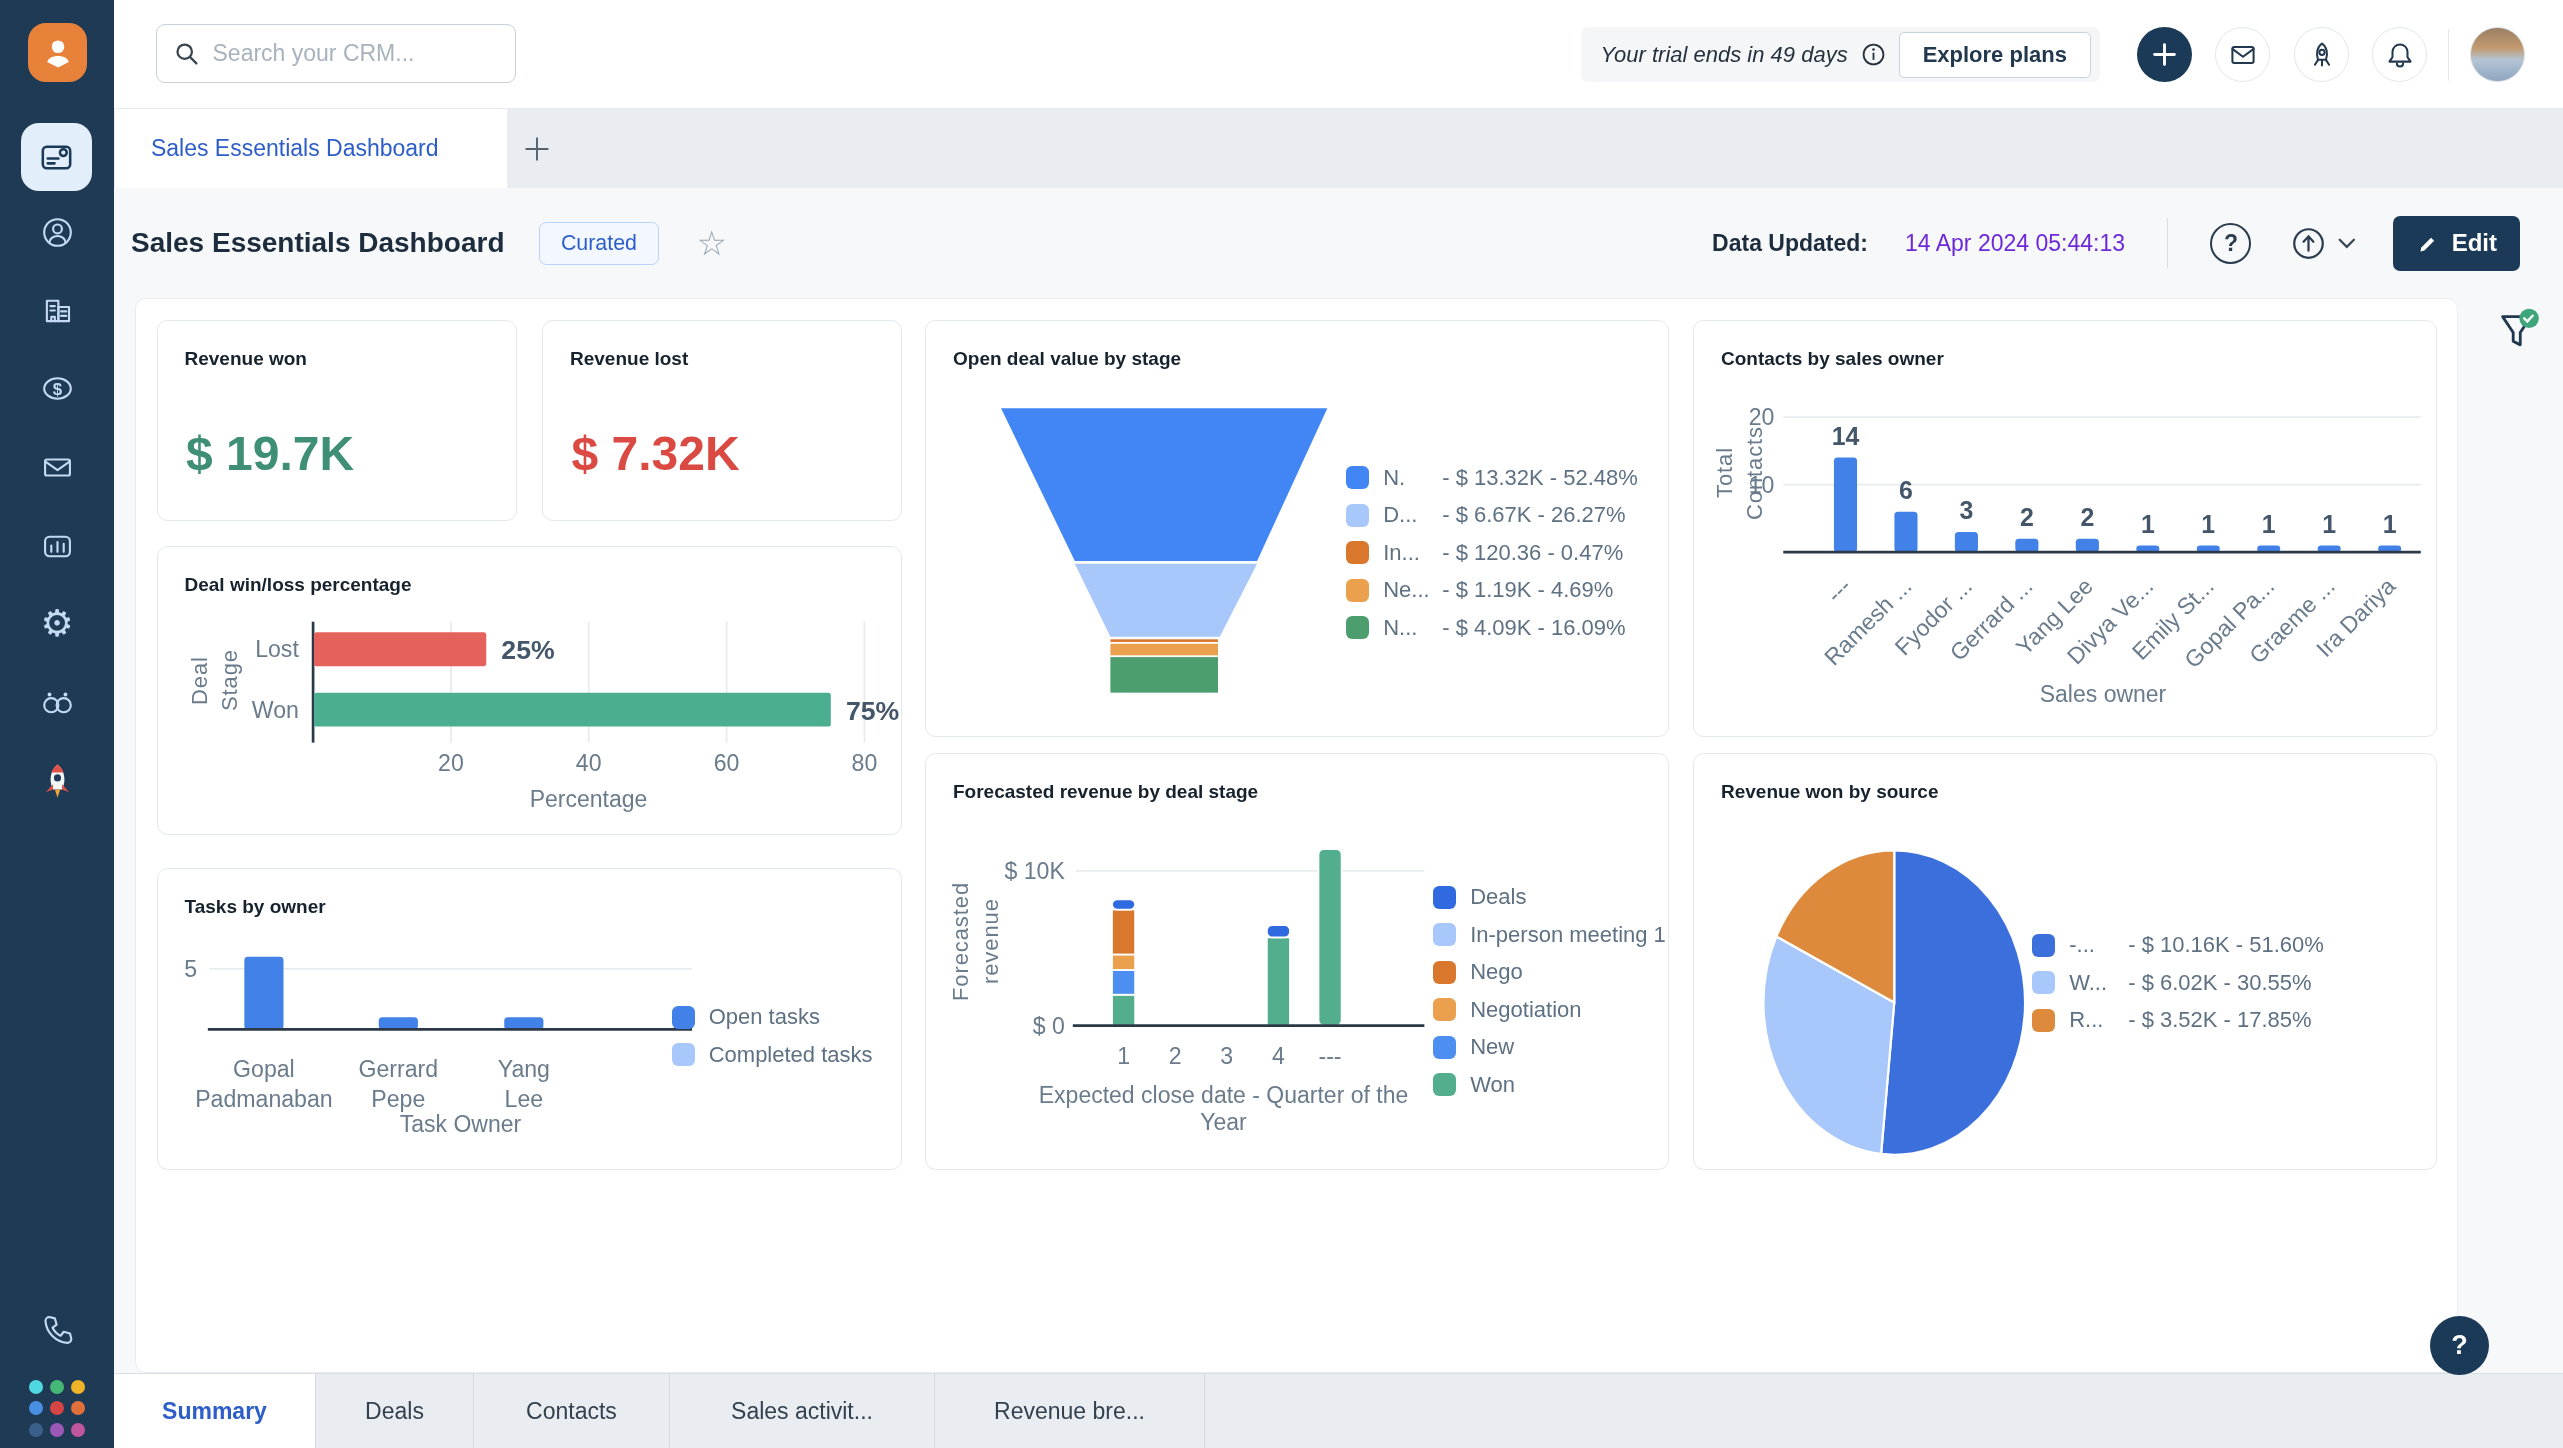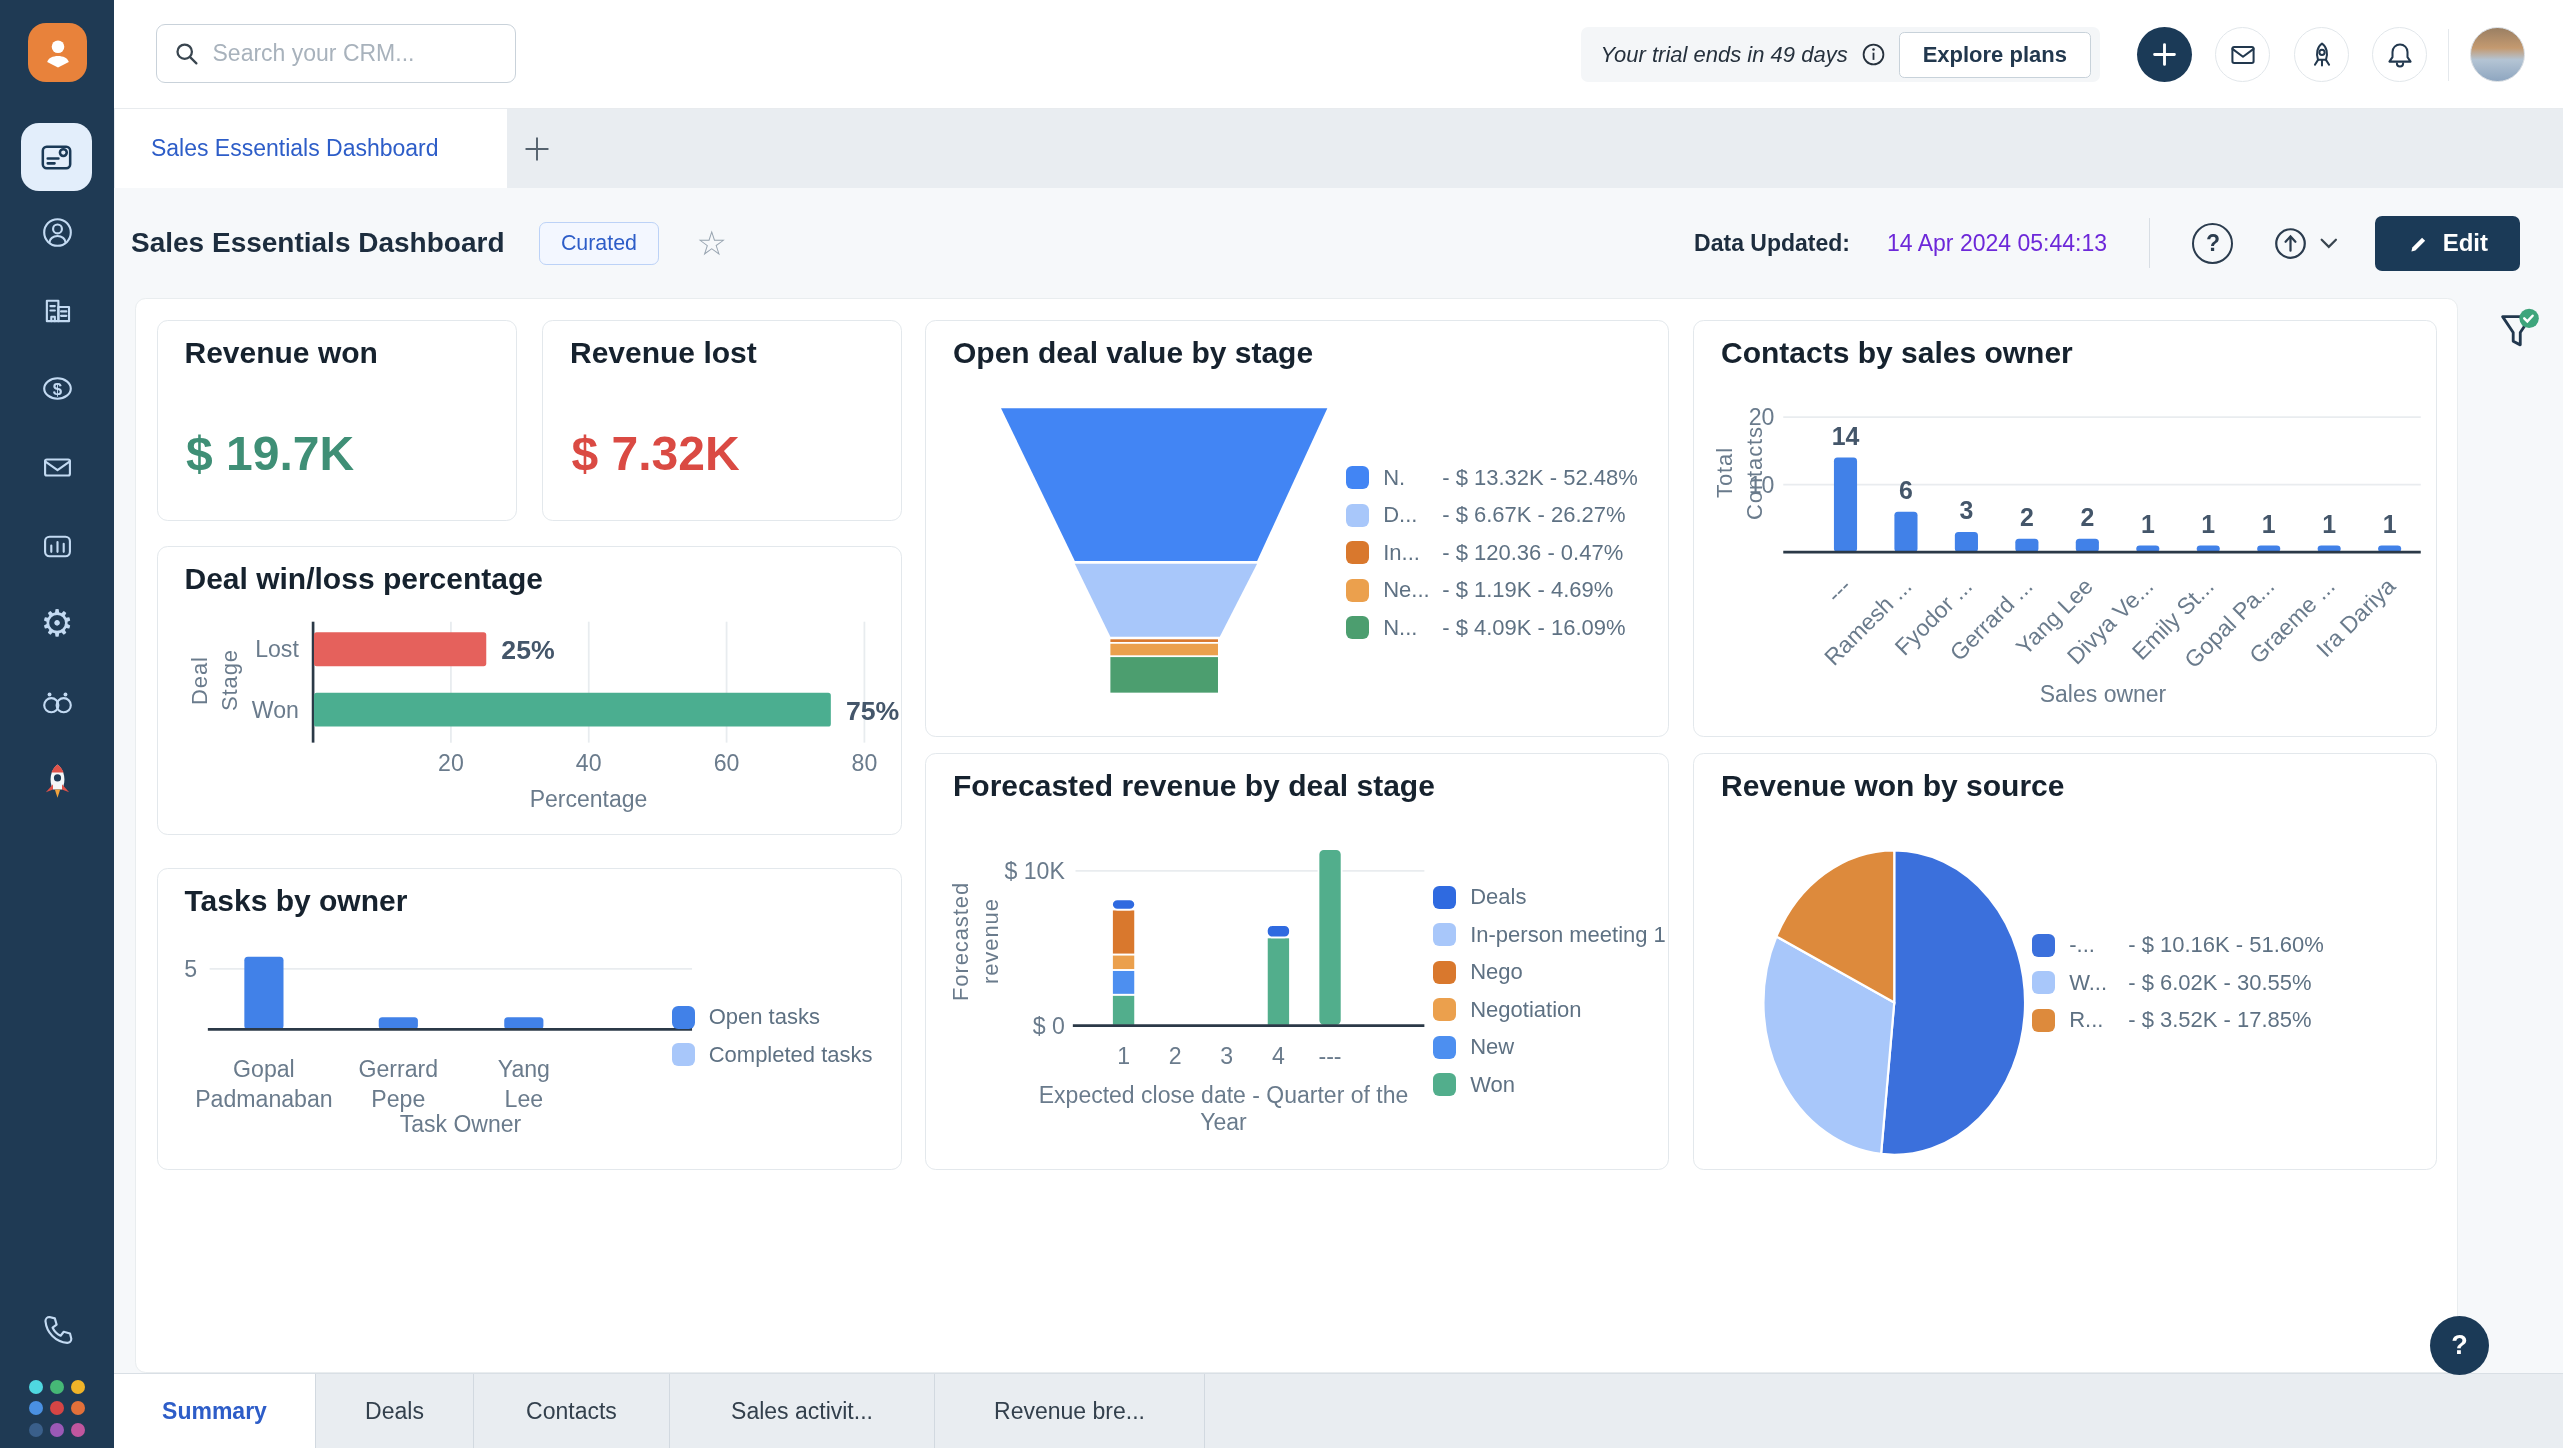--- a/index.html
+++ b/index.html
@@ -41,26 +41,26 @@
   .ph-left { position:absolute; left:17px; top:0; height:110px; display:flex; align-items:center; }
   .ph-title { font-size:28px; font-weight:bold; color:#1d2d3e; }
   .badge { margin-left:34px; padding:8px 21.4px; border-radius:7.1px; background:#f3f7ff; border:1.8px solid #bcd2f7; color:#2d5dc8; font-size:21.4px; }
   .star { margin-left:37px; font-size:34px; color:#98a4b0; cursor:pointer; line-height:1; }
   .ph-right { position:absolute; right:43px; top:0; height:110px; display:flex; align-items:center; gap:37px; }
   .updated-label { font-size:23px; font-weight:bold; color:#1d2d3e; }
   .updated-value { font-size:23px; color:#6d28d9; }
   .ph-div { width:0.9px; height:50px; background:#d8dee4; margin:0 5.3px; }
   .qcirc { width:41px; height:41px; border-radius:50%; border:2.2px solid #2b3c4e; color:#2b3c4e; font-size:23px; font-weight:bold; display:flex; align-items:center; justify-content:center; cursor:pointer; }
   .share-wrap { display:flex; align-items:center; gap:7.1px; cursor:pointer; }
-  .edit-btn { background:#1b3a57; color:#fff; border:none; border-radius:7.1px; height:55px; padding:0 32px; font-size:24px; font-weight:bold; display:flex; align-items:center; gap:12.5px; cursor:pointer; font-family:"Liberation Sans",sans-serif; }
+  .edit-btn { background:#1b3a57; color:#fff; border:none; border-radius:7.1px; height:55px; padding:0 23px; font-size:24px; font-weight:bold; display:flex; align-items:center; gap:12.5px; cursor:pointer; font-family:"Liberation Sans",sans-serif; }
 
   
   .panel { position:absolute; left:135px; top:298px; width:2323px; height:1075px; background:#fff; border:0.9px solid #e9edef; border-radius:10.7px; }
   .card { position:absolute; background:#fff; border:1.8px solid #e3e8ec; border-radius:10.7px; }
-  .card-title { position:absolute; left:27px; top:15px; font-size:30px; font-weight:bold; color:#16222e;text-align:right; }
+  .card-title { position:absolute; left:27px; top:27px; font-size:19px; font-weight:bold; color:#16222e;text-align:right; }
   .kpi-value { position:absolute; left:28.5px; top:105px; font-size:48px; font-weight:bold; }
   .card svg.chart { position:absolute; left:0; top:0; }
   .tick { font-size:26px; fill:#6a7b8c; }
   .cat { font-size:26px; fill:#6a7b8c; }
   .vlabel { font-size:30px; font-weight:bold; fill:#44566a; }
   .vlabel-sm { font-size:28px; font-weight:bold; fill:#44566a; }
   .axis-label { position:absolute; font-size:23px; color:#6a7b8c; text-align:center; }
   .vlabel-rot { position:absolute; writing-mode:vertical-rl; transform:rotate(180deg); font-size:22px; color:#6a7b8c; text-align:center; line-height:1.35; letter-spacing:0.9px; }
   .legend { position:absolute; display:flex; flex-direction:column; }
   .lg-row { display:flex; align-items:center; margin-bottom:11.6px; }

